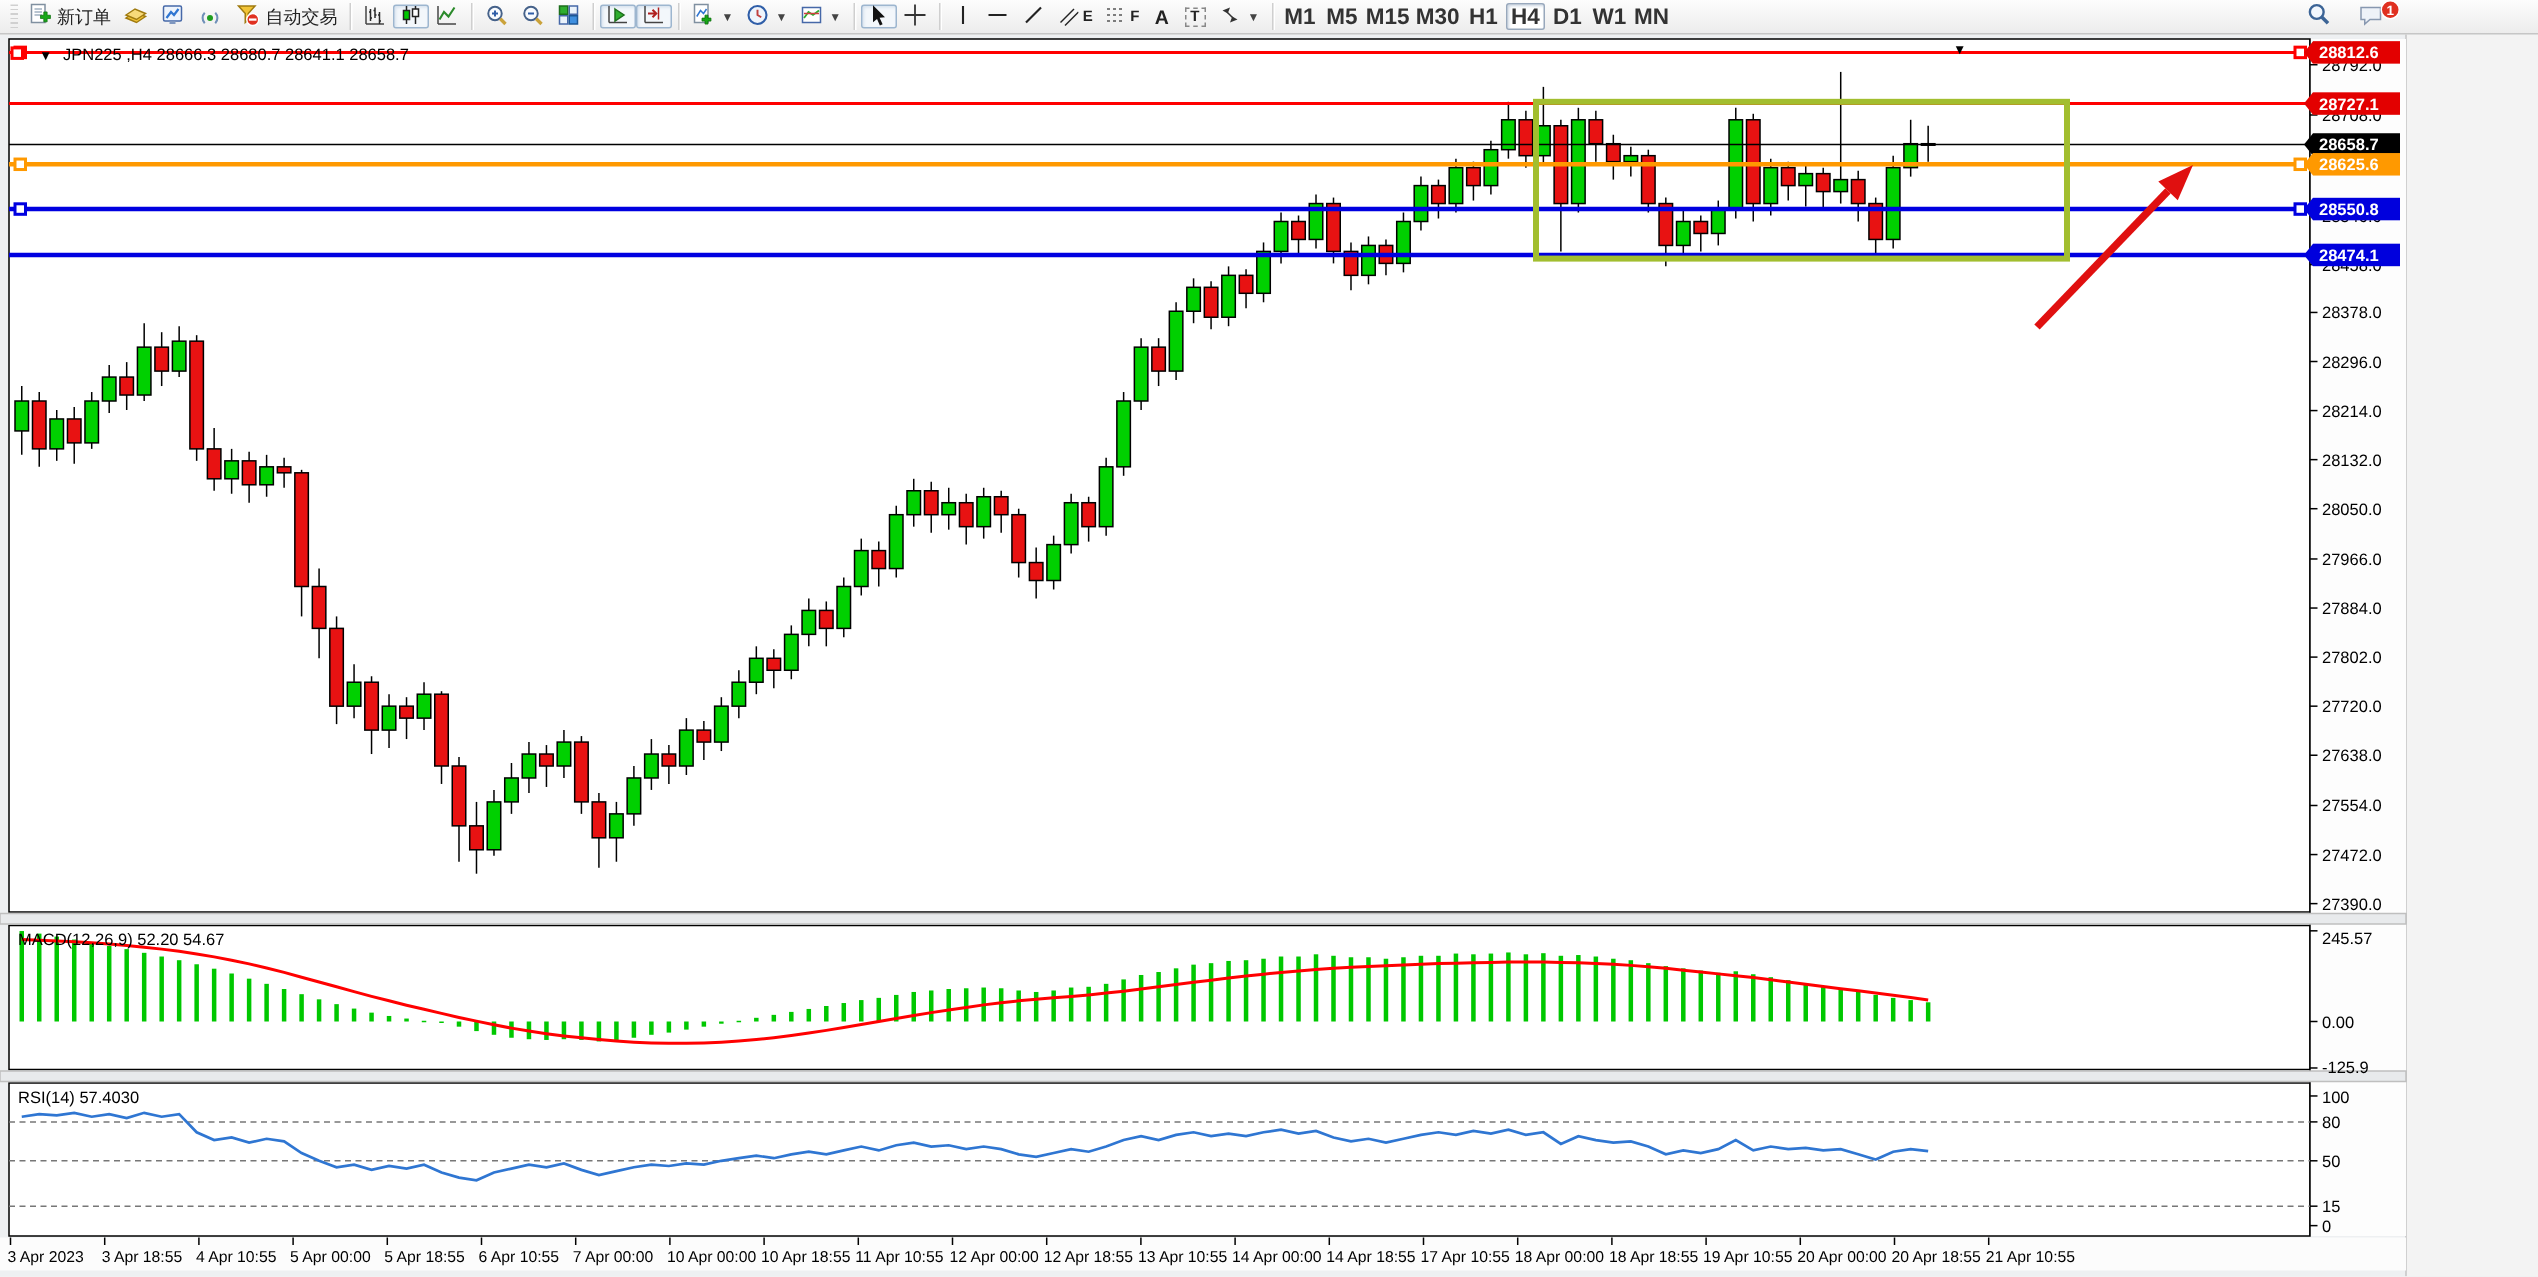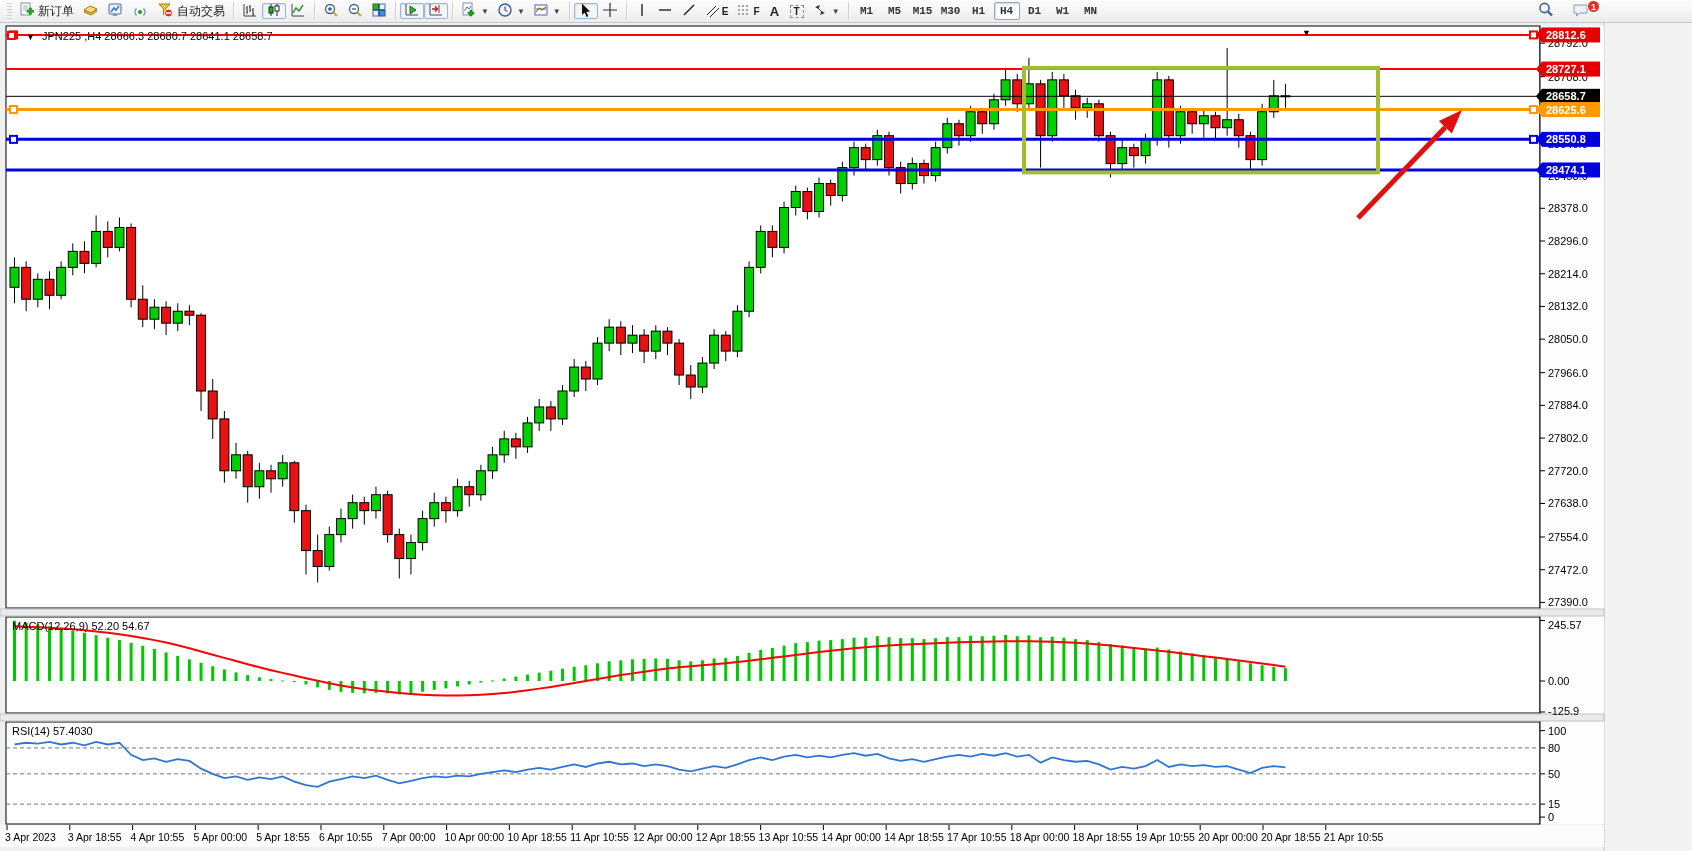--- a/index.html
+++ b/index.html
@@ -12,21 +12,21 @@
     background:linear-gradient(#fdfdfd,#ececec); border-bottom:1px solid #c6c6c6;
     display:flex; align-items:center; padding:0 4px; z-index:5; }
   .grip { width:5px; height:16px; margin:0 3px;
     background:repeating-linear-gradient(#d0d0d0 0 1px,transparent 1px 3px); }
   .tsep { width:1px; height:18px; margin:0 4px; background:#cfcfcf; box-shadow:1px 0 0 #fff; }
   .tbtn { height:16px; min-width:22px; display:inline-flex; align-items:center; justify-content:center;
     gap:3px; padding:0 3px; border:1px solid transparent; border-radius:2px; font-size:12px; color:#222; }
   .tbtn.pressed { background:#f3f7fb; border:1px solid #9db6cf; box-shadow:inset 1px 1px 2px #d7e2ee; }
   .tbtn .lbl { white-space:nowrap; }
   .tfbtn { height:18px; min-width:26px; display:inline-flex; align-items:center; justify-content:center;
-    font-size:11px; font-weight:bold; color:#333; border:1px solid transparent; border-radius:2px; margin:0 1px;font-family:Liberation Mono, monospace; }
+    font-size:15px; font-weight:bold; color:#333; border:1px solid transparent; border-radius:2px; margin:0 1px; }
   .tfbtn.pressed { background:#fff; border:1px solid #98a8bc; box-shadow:inset 1px 1px 2px #ccd6e2; }
   .dd { font-size:8px; color:#444; margin-left:1px; }
   .letter { font-size:10px; font-weight:bold; color:#222; }
   #right-tools { margin-left:auto; margin-right:94px; display:flex; align-items:center; gap:10px; }
   #chat-wrap { position:relative; }
   #chat-badge { position:absolute; top:-4px; right:-7px; min-width:13px; height:13px; border-radius:7px;
     background:#e03020; color:#fff; font-size:9px; font-weight:bold; display:flex;
     align-items:center; justify-content:center; padding:0 2px; border:1px solid #fff; }
 
   

